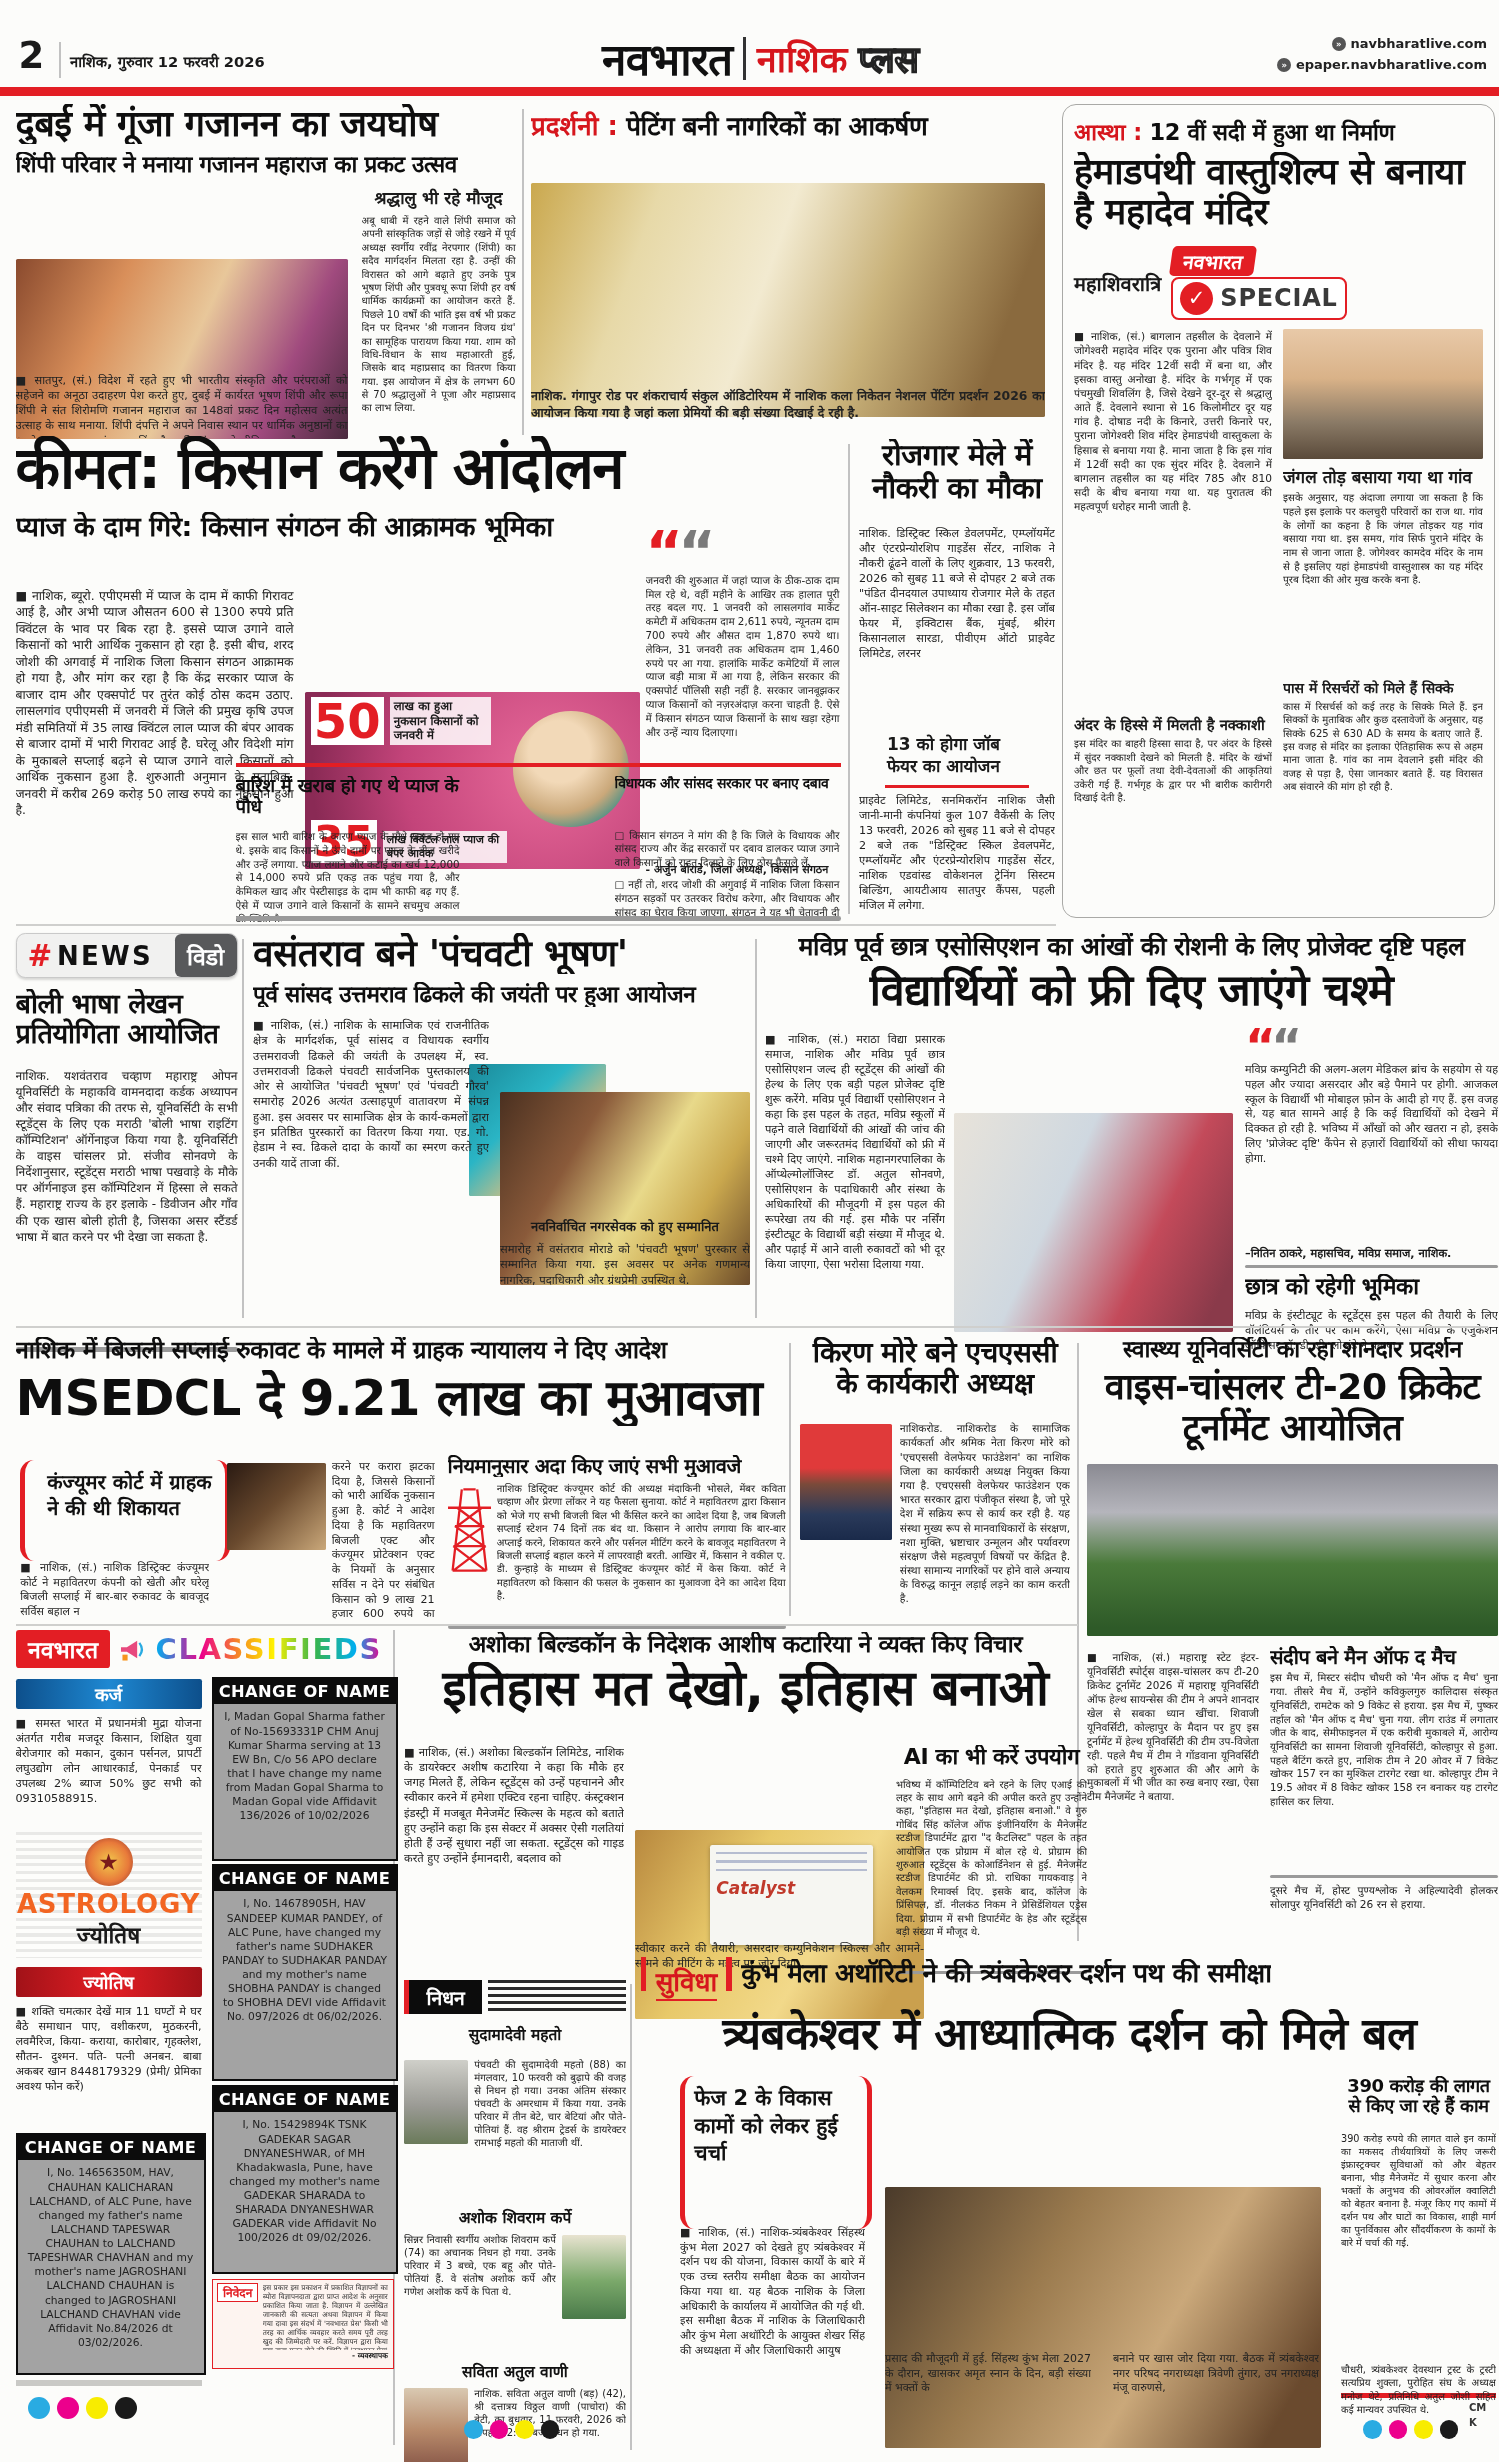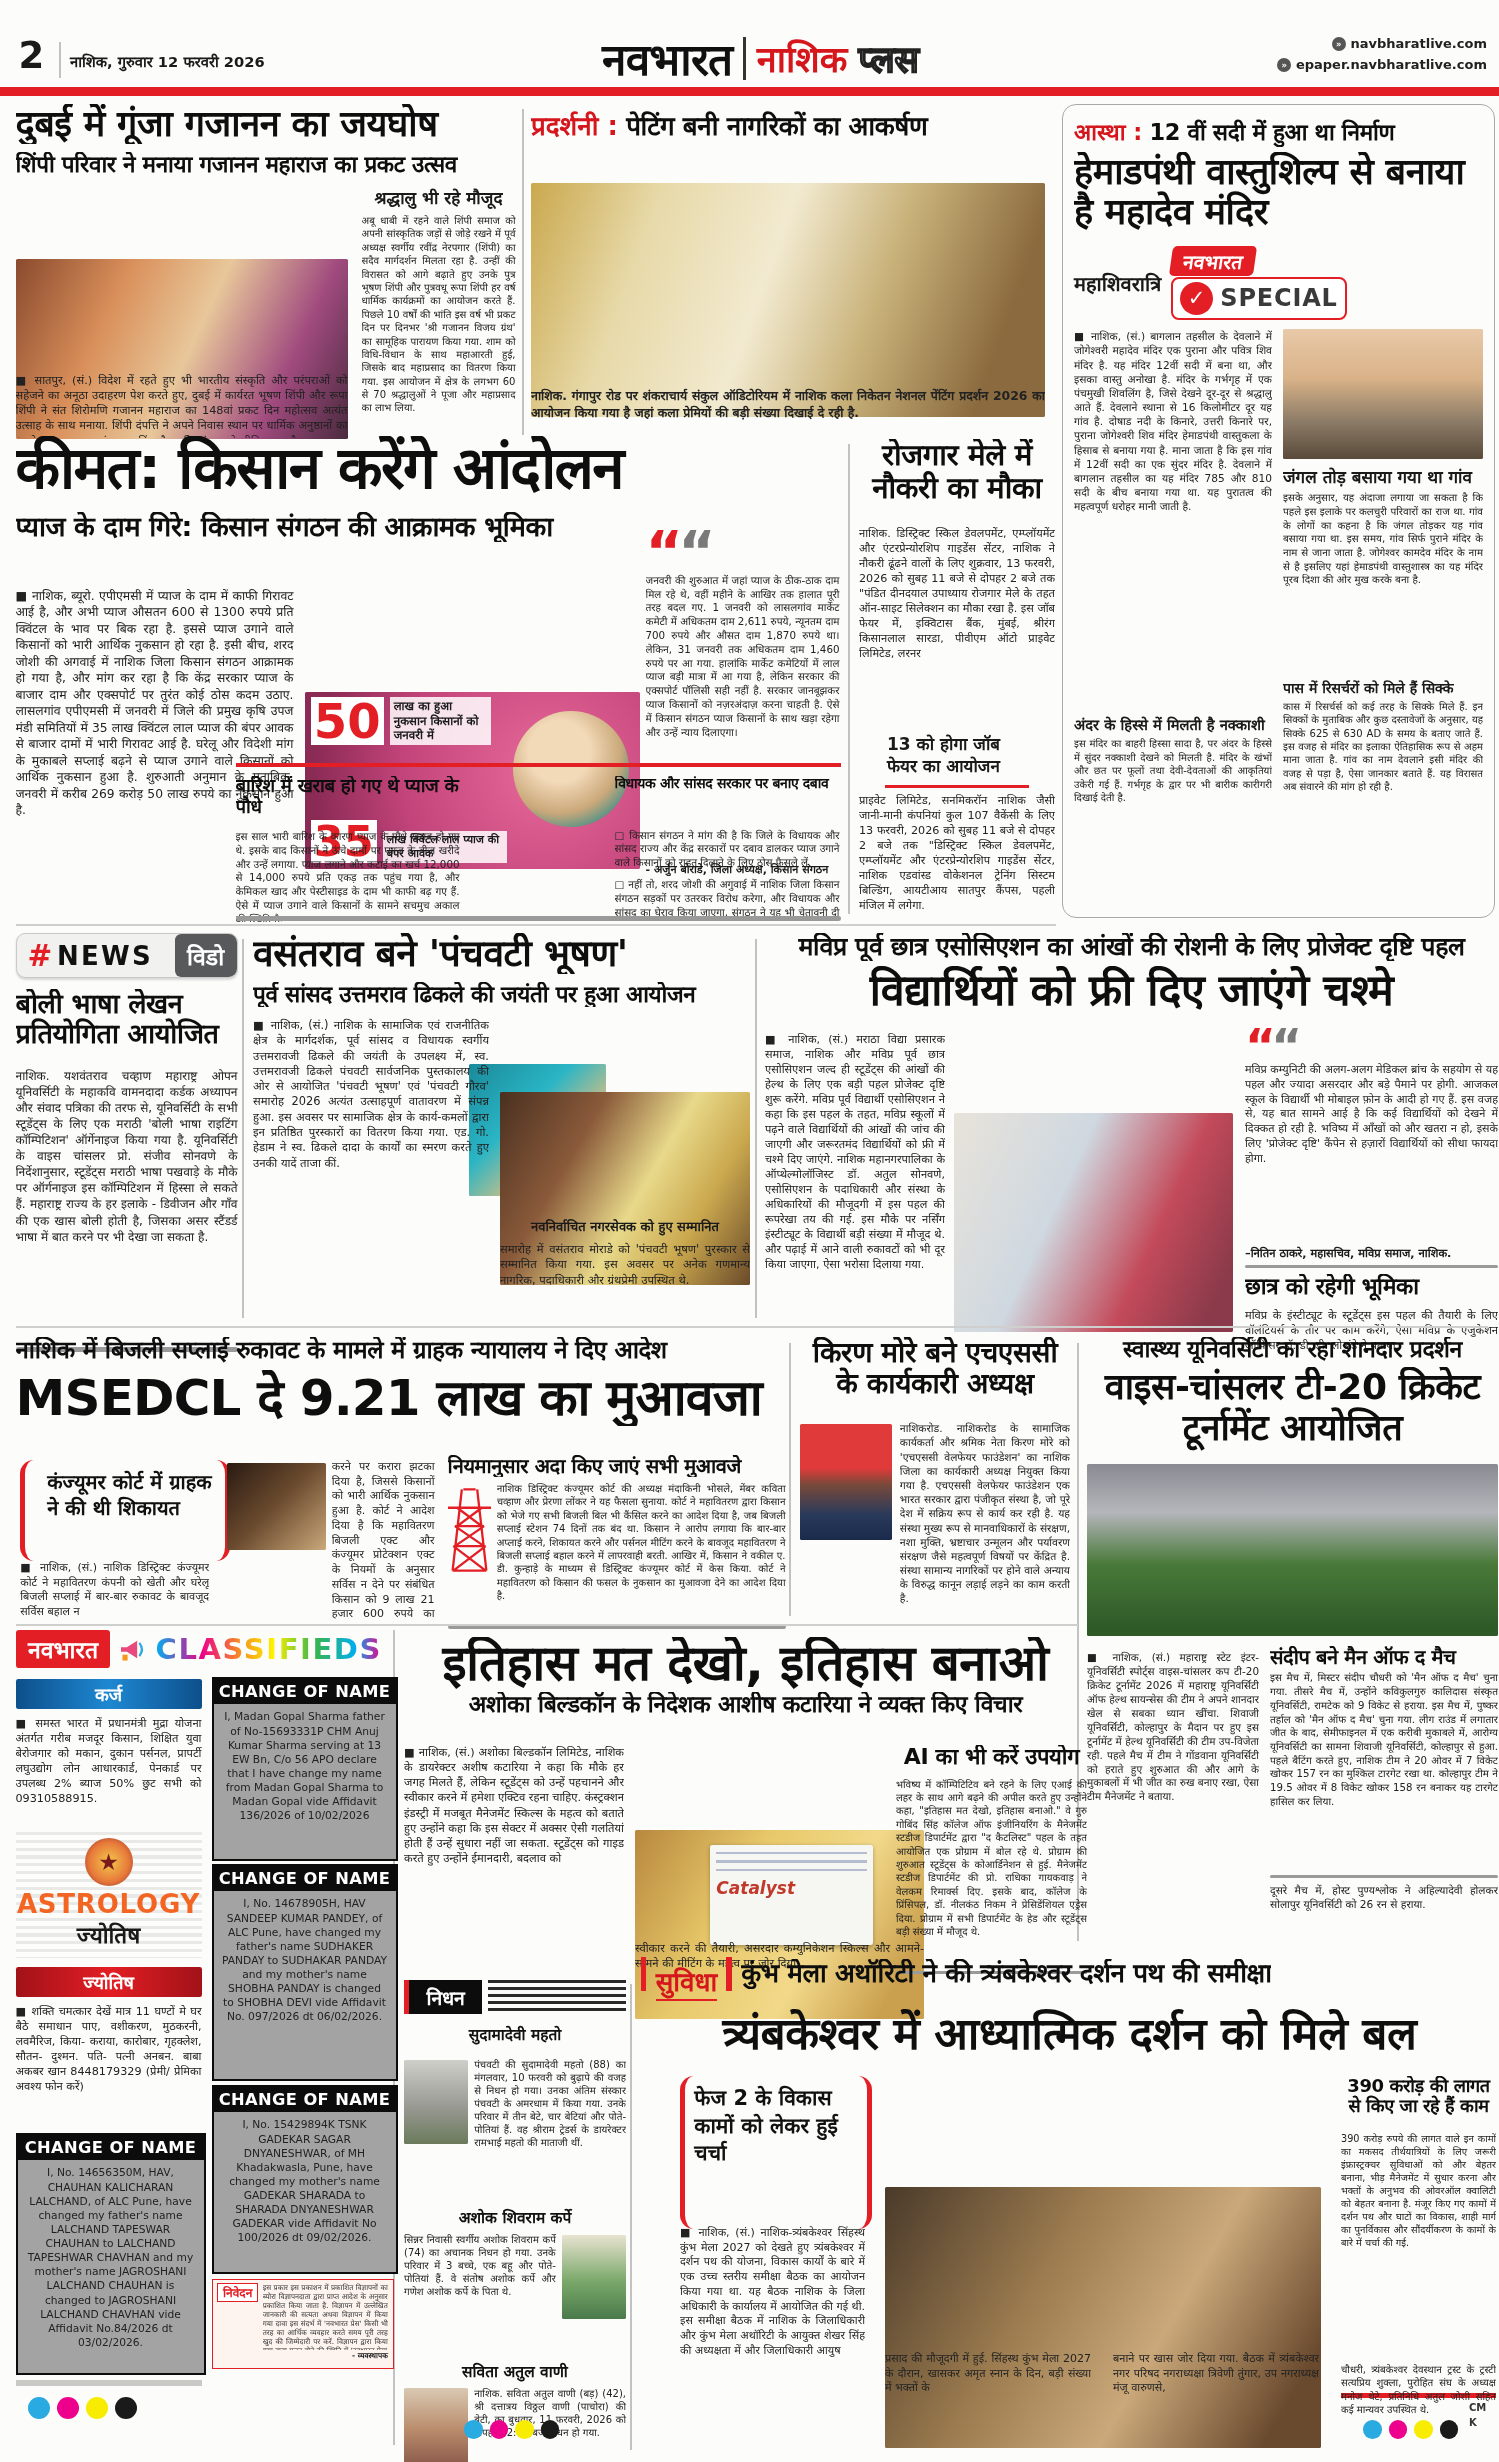--- a/index.html
+++ b/index.html
@@ -319,22 +319,22 @@
       <span style="font-size:7.4px;font-weight:800;float:right;">- व्यवस्थापक</span>
     </div>
 
     <div class="abs" style="left:0;top:750px;width:186px;height:6.2px;background:#c9c9c6;"></div>
     <div class="abs" style="left:12.4px;top:767px;">
       <span class="dot" style="background:#29abe2;"></span><span class="dot" style="background:#ec008c;"></span><span class="dot" style="background:#f8ec00;"></span><span class="dot" style="background:#1a1a1a;"></span>
     </div>
   </div>
 
   <div class="abs" style="left:404px;top:1632px;width:683px;height:342px;">
+    <div class="hl center nowrap" style="font-size:23px;font-weight:800;">अशोका बिल्डकॉन के निदेशक आशीष कटारिया ने व्यक्त किए विचार</div>
     <div class="hl center nowrap" style="font-size:49px;margin-top:4.7px;">इतिहास मत देखो, इतिहास बनाओ</div>
-    <div class="hl center nowrap" style="font-size:23px;font-weight:800;">अशोका बिल्डकॉन के निदेशक आशीष कटारिया ने व्यक्त किए विचार</div>
     <div class="bt abs clip" style="left:0;top:113px;width:220px;height:227px;font-size:11.3px;">■ नाशिक, (सं.) अशोका बिल्डकॉन लिमिटेड, नाशिक के डायरेक्टर अशीष कटारिया ने कहा कि मौके हर जगह मिलते हैं, लेकिन स्टूडेंट्स को उन्हें पहचानने और स्वीकार करने में हमेशा एक्टिव रहना चाहिए. कंस्ट्रक्शन इंडस्ट्री में मजबूत मैनेजमेंट स्किल्स के महत्व को बताते हुए उन्होंने कहा कि इस सेक्टर में अक्सर ऐसी गलतियां होती हैं उन्हें सुधारा नहीं जा सकता. स्टूडेंट्स को गाइड करते हुए उन्होंने ईमानदारी, बदलाव को</div>
     <div class="ph abs" style="left:231px;top:113px;width:289px;height:189px;background:linear-gradient(120deg,#b8883e,#e8c96a 35%,#f2d98a 62%,#caa04e 88%);">
       <div class="catalyst">
         <div class="lines"></div>
         <span class="brand">Catalyst</span>
       </div>
     </div>
     <div class="bt abs clip" style="left:231px;top:309px;width:289px;height:33px;font-size:11.3px;">स्वीकार करने की तैयारी, असरदार कम्युनिकेशन स्किल्स और आमने-सामने की मीटिंग के महत्व पर जोर दिया.</div>
     <div class="abs" style="left:492px;top:113px;width:191px;">
       <div class="hl center clip" style="font-size:22px;height:28px;">AI का भी करें उपयोग</div>

